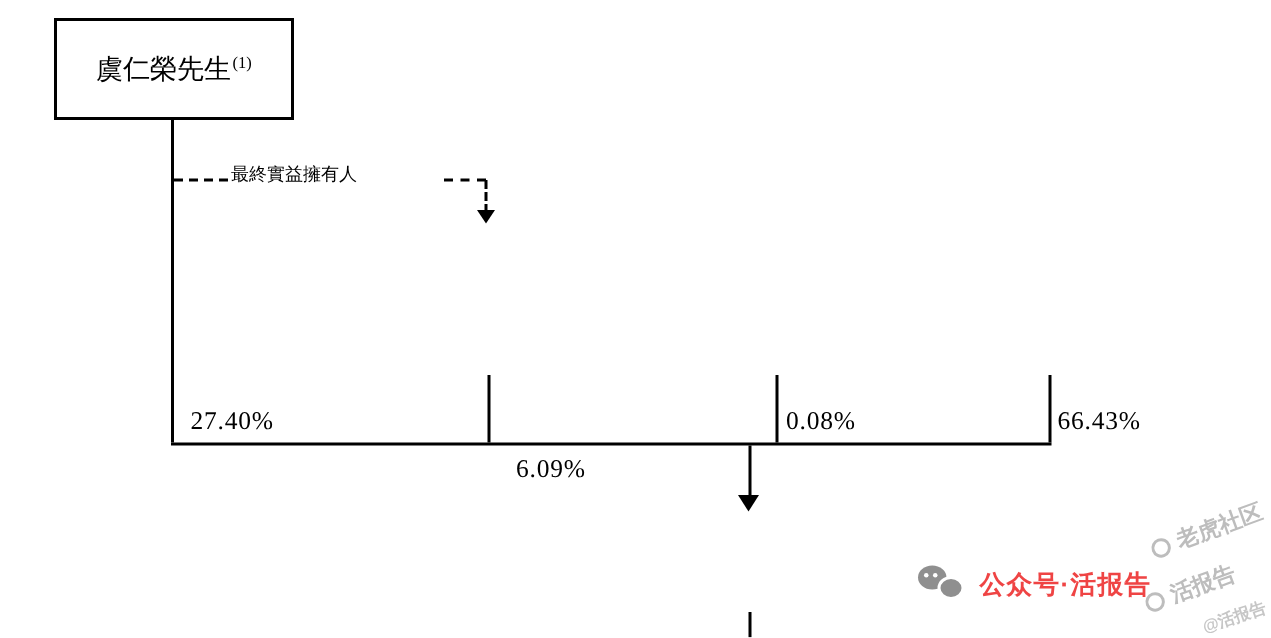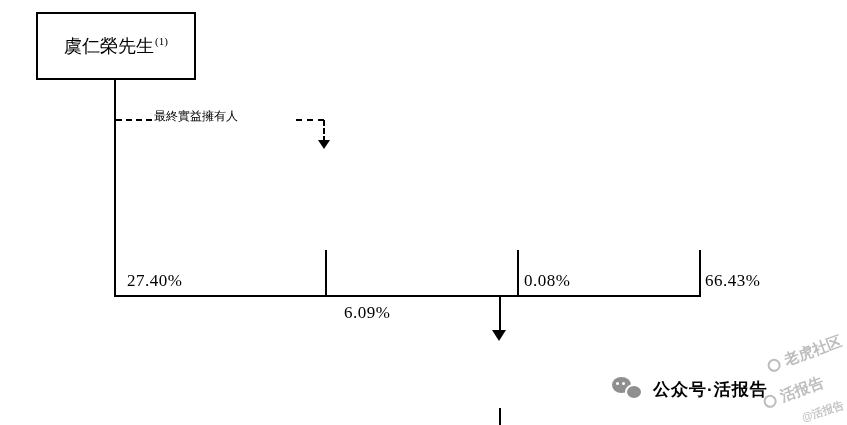--- a/index.html
+++ b/index.html
@@ -27,21 +27,21 @@
   .arrow-down.big {
     border-left-width:7px; border-right-width:7px; border-top-width:11px;
   }
   .edge-label { position:absolute; font-size:12px; }
   .pct { position:absolute; font-size:17px; letter-spacing:0.5px; }
 
   
   .wm { font-family:"Liberation Sans","DejaVu Sans",sans-serif; }
   .wm-wechat {
     position:absolute; left:612px; top:377px; display:flex; align-items:center;
-    gap:9px; color:#000000;
+    gap:9px; color:#ef4444;
   }
   .wm-wechat .text { font-size:17px; font-weight:700; letter-spacing:1px; }
   .wechat-icon { position:relative; width:32px; height:24px; }
   .wechat-icon .bubble-big {
     position:absolute; left:0; top:0; width:19px; height:16px;
     background:#8f8f8f; border-radius:50%;
   }
   .wechat-icon .bubble-big::before, .wechat-icon .bubble-big::after {
     content:""; position:absolute; width:3px; height:3px; background:#fff;
     border-radius:50%; top:5px;

